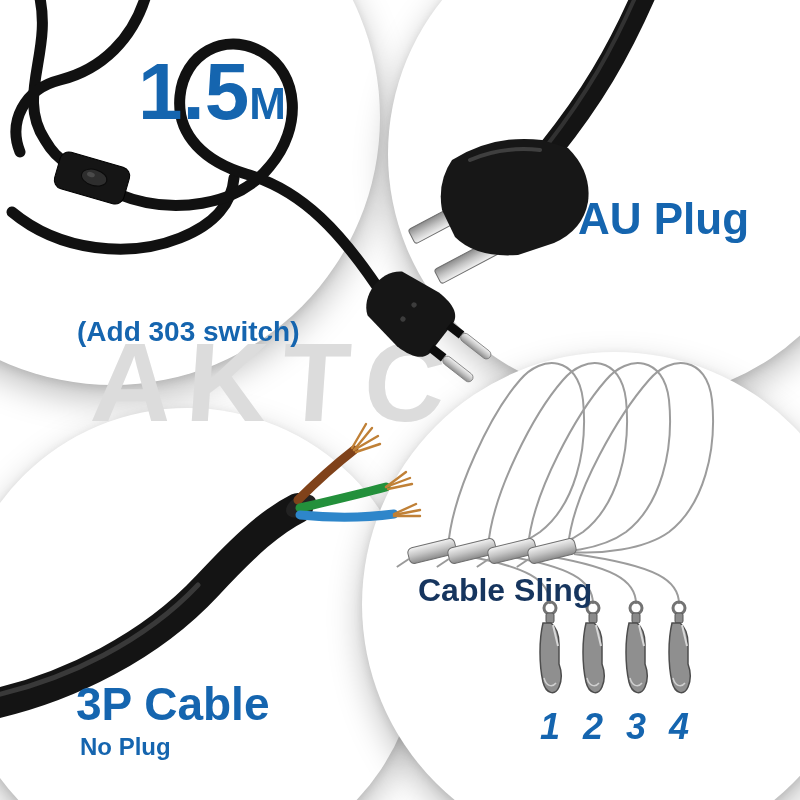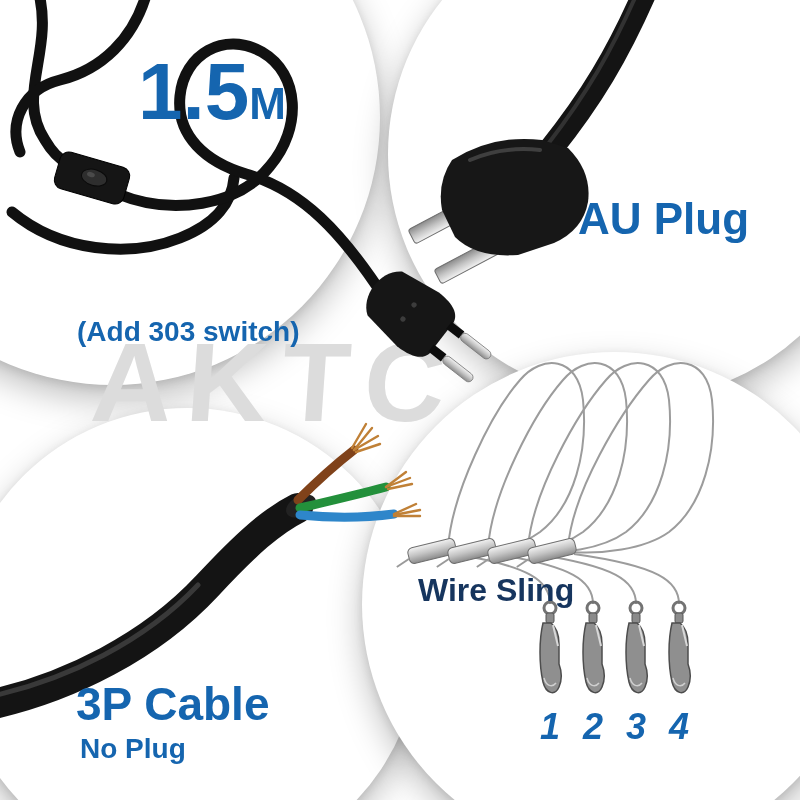--- a/index.html
+++ b/index.html
@@ -18,21 +18,21 @@
   }
   svg.art { position:absolute; left:0; top:0; z-index:2; }
   .lbl { position:absolute; z-index:3; font-weight:800; color:#1565af; line-height:1.05; white-space:nowrap; }
   .size-wrap { left:138px; top:50px; }
   .size-val  { font-size:80px; }
   .size-unit { font-size:44px; }
   .eu-title  { left:58px;  top:281px; font-size:30px; }
   .eu-sub    { left:52px;  top:317px; font-size:28px;margin-left:25px; }
   .au-title  { left:578px; top:196px; font-size:44px;text-align:right; }
   .cable-title { left:76px; top:680px; font-size:46px; }
-  .cable-sub   { left:80px; top:734px; font-size:28px; }
+  .cable-sub   { left:80px; top:734px; font-size:24px; }
   .sling-title { left:418px; top:574px; font-size:32px; color:#16355e; }
   .sling-num {
     position:absolute; z-index:3; top:706px; font-size:36px;
     font-weight:800; font-style:italic; color:#1565af;
     transform:translateX(-50%);
   }
 </style>
 </head>
 <body>
 
@@ -175,20 +175,20 @@
     <span class="size-val">1.5</span><span class="size-unit">M</span>
   </div>
 
   <div class="lbl eu-sub">(Add 303 switch)</div>
 
   <div class="lbl au-title">AU Plug</div>
 
   <div class="lbl cable-title">3P Cable</div>
   <div class="lbl cable-sub">No Plug</div>
 
-  <div class="lbl sling-title">Wire Sling</div>
+  <div class="lbl sling-title">Cable Sling</div>
 
   <span class="sling-num" style="left:550px;">1</span>
   <span class="sling-num" style="left:593px;">2</span>
   <span class="sling-num" style="left:636px;">3</span>
   <span class="sling-num" style="left:679px;">4</span>
 
 </div>
 
 </body></html>

